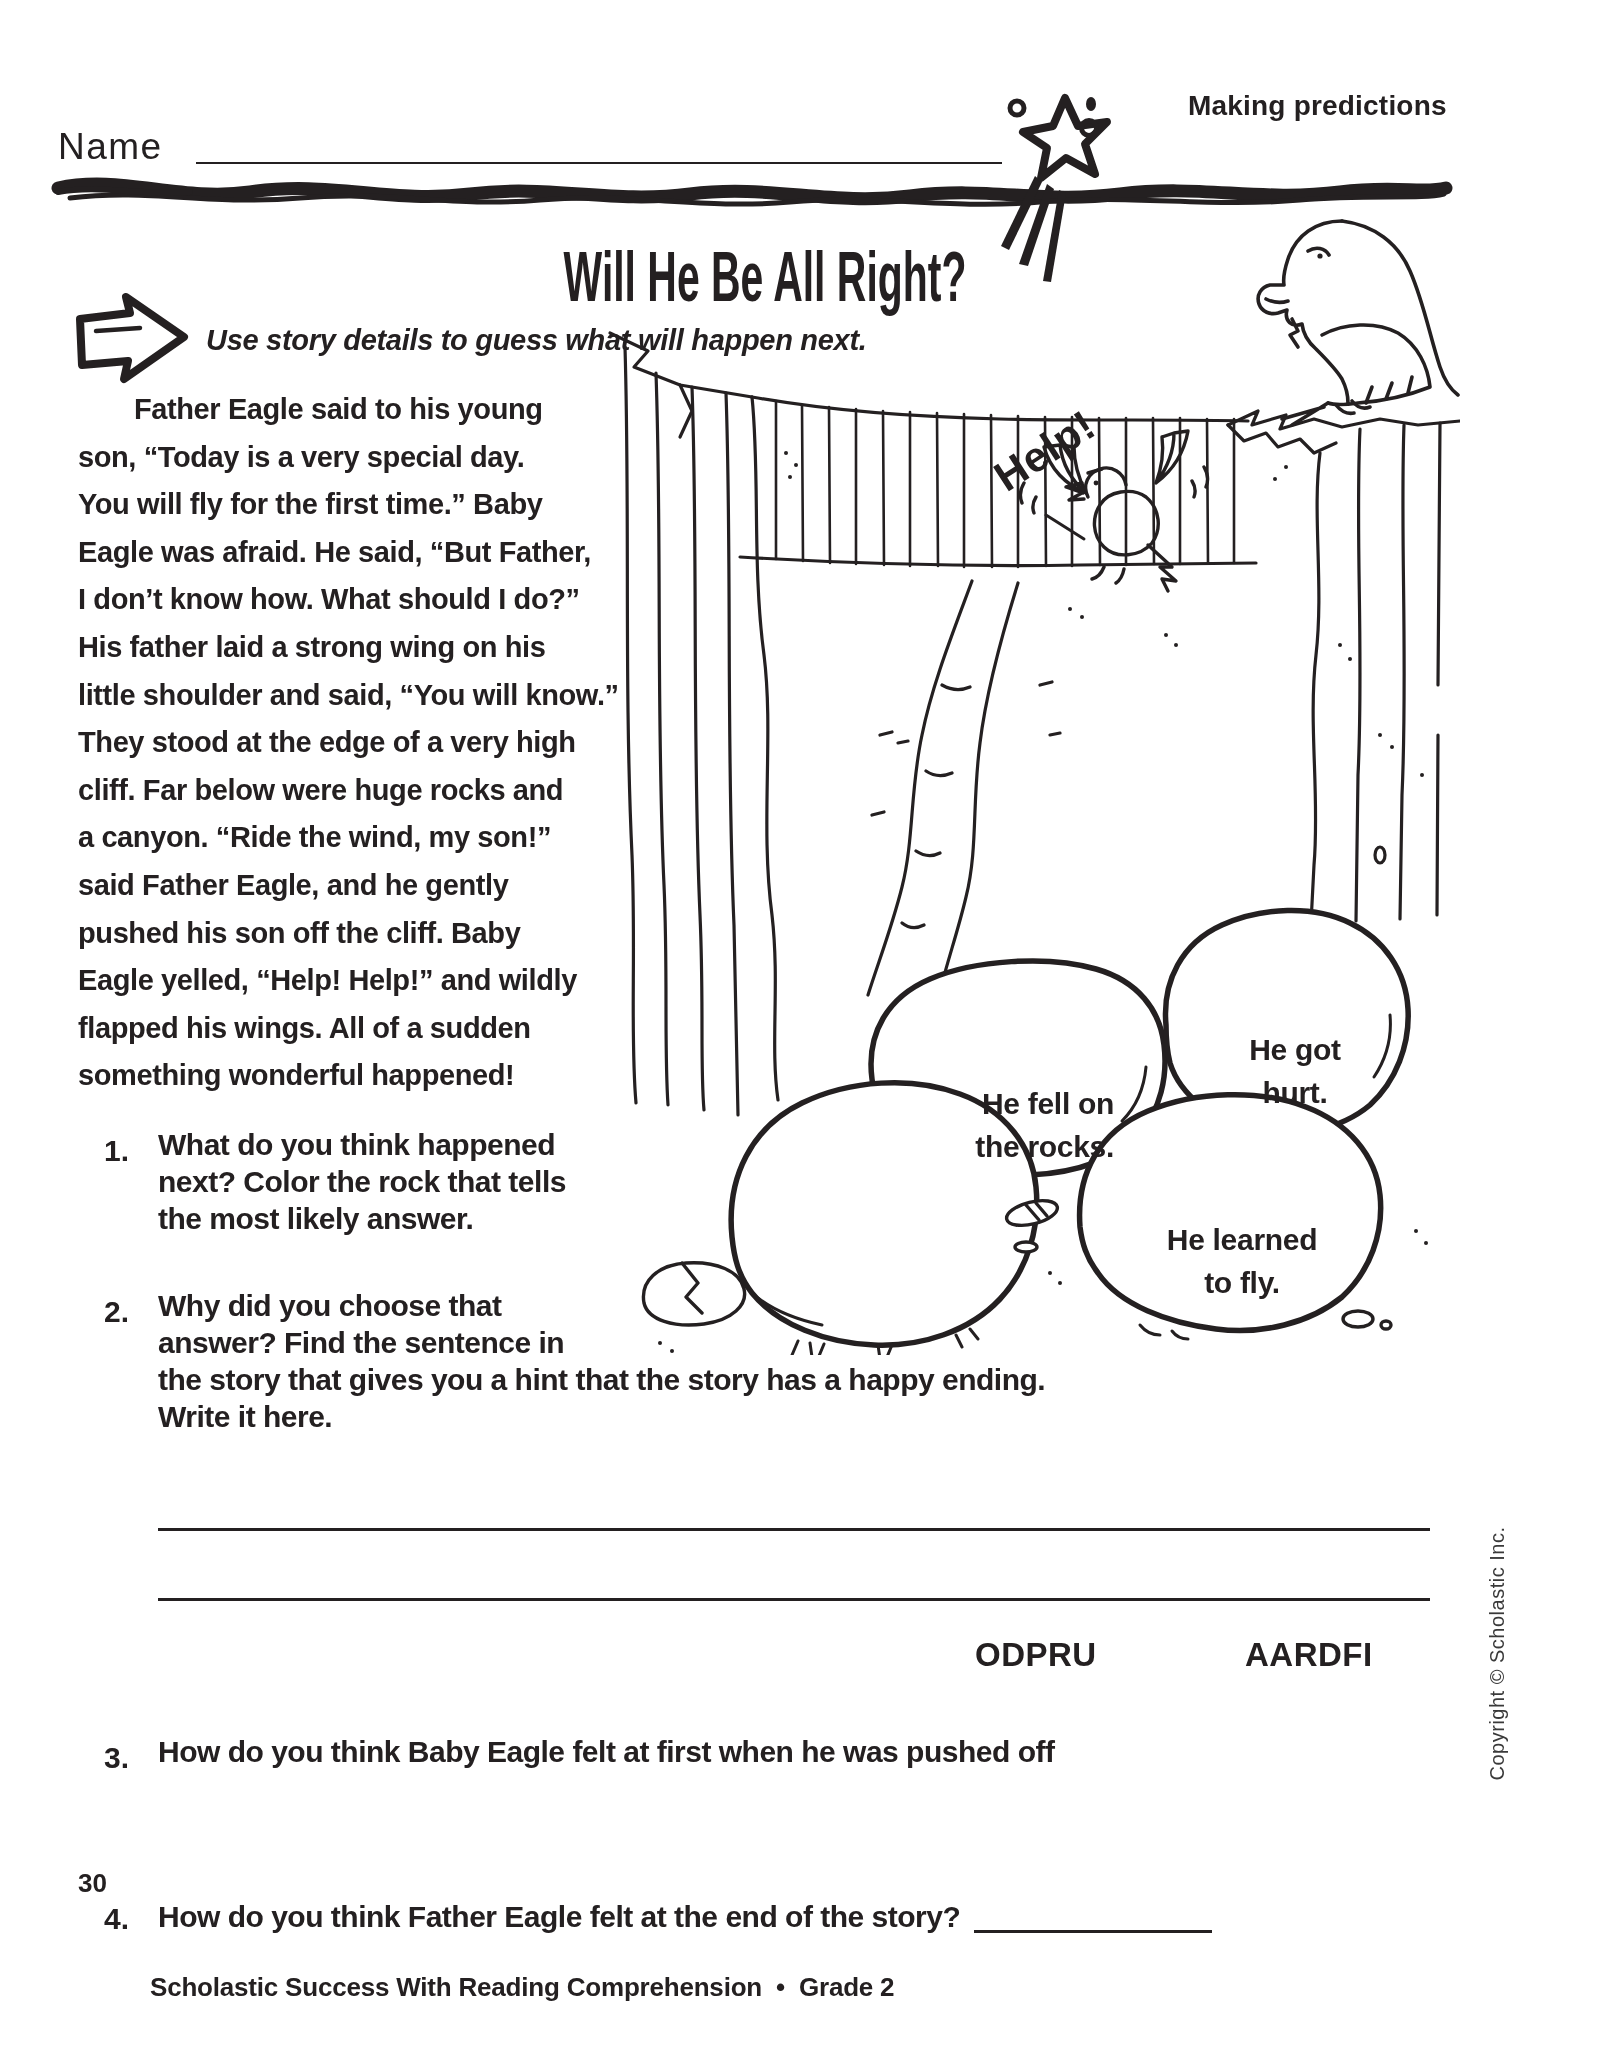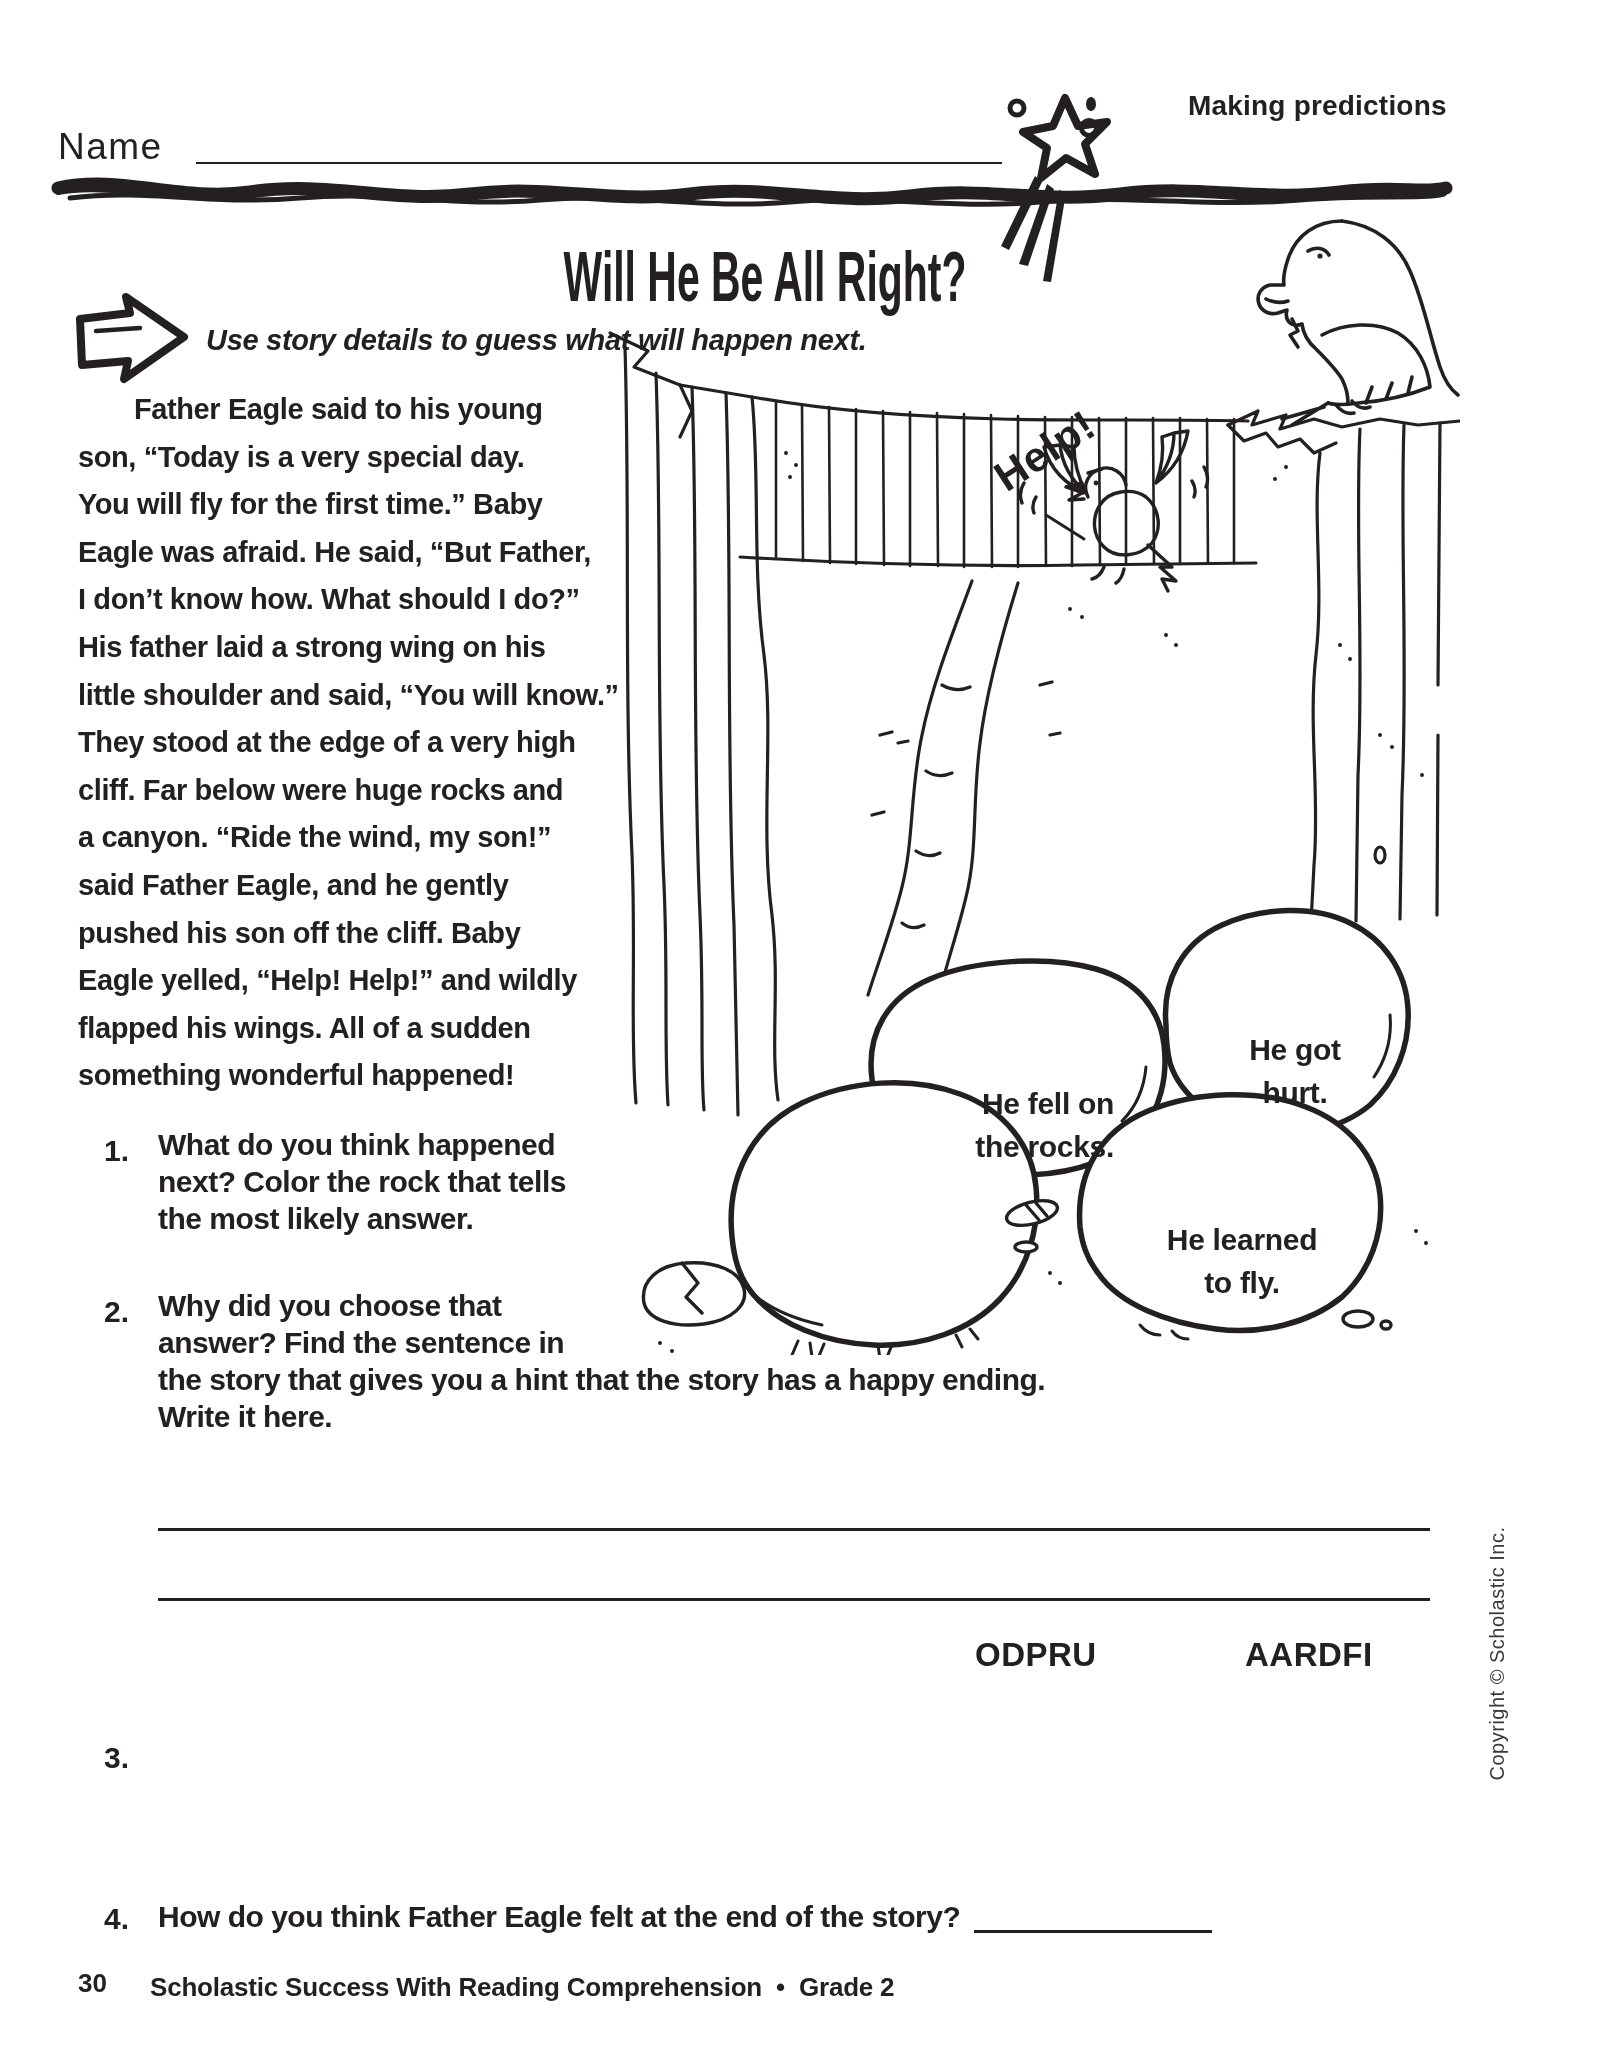--- a/index.html
+++ b/index.html
@@ -69,21 +69,21 @@
   .q3-row2 { left:158px; top:1808px; font-size:30px; font-weight:bold; letter-spacing:-0.5px; }
   .q4 { left:104px; top:1894px; width:1400px; }
   .blank {
     display:inline-block; border-bottom:3px solid var(--ink);
     height:30px; position:relative; top:6px; margin-left:14px;
   }
   .blank-q3 { width:390px; }
   .blank-q4 { width:238px; }
 
   
-  .footer-num { left:78px; top:1968px; font-size:26px; font-weight:bold;text-align:center; }
+  .footer-num { left:78px; top:1868px; font-size:26px; font-weight:bold;text-align:center; }
   .footer-text { left:150px; top:1972px; font-size:26px; font-weight:bold; letter-spacing:-0.2px; }
   .footer-text .sep { margin:0 14px; }
   .copyright {
     left:1367px; top:1642px; width:260px; text-align:center;
     font-size:20px; font-weight:normal; color:#3a3a3a; letter-spacing:0.5px;
     transform:rotate(-90deg);
   }
 </style>
 </head>
 <body>
@@ -271,20 +271,21 @@
   </div>
 
   <div class="abs answer-line ans1"></div>
   <div class="abs answer-line ans2"></div>
 
   <div class="abs word-odpru">ODPRU</div>
   <div class="abs word-aardfi">AARDFI</div>
 
   <div class="abs q-row q3 q3-row1">
     <span class="q-num">3.</span>
+    <div class="q-text">How do you think Baby Eagle felt at first when he was pushed off</div>
   </div>
 
   <div class="abs q-row q4">
     <span class="q-num">4.</span>
     <div class="q-text"><span>How do you think Father Eagle felt at the end of the story?</span><span class="blank blank-q4"></span></div>
   </div>
 
   <div class="abs footer-num">30</div>
   <div class="abs footer-text">
     <span>Scholastic Success With Reading Comprehension</span><span class="sep">•</span><span>Grade 2</span>

